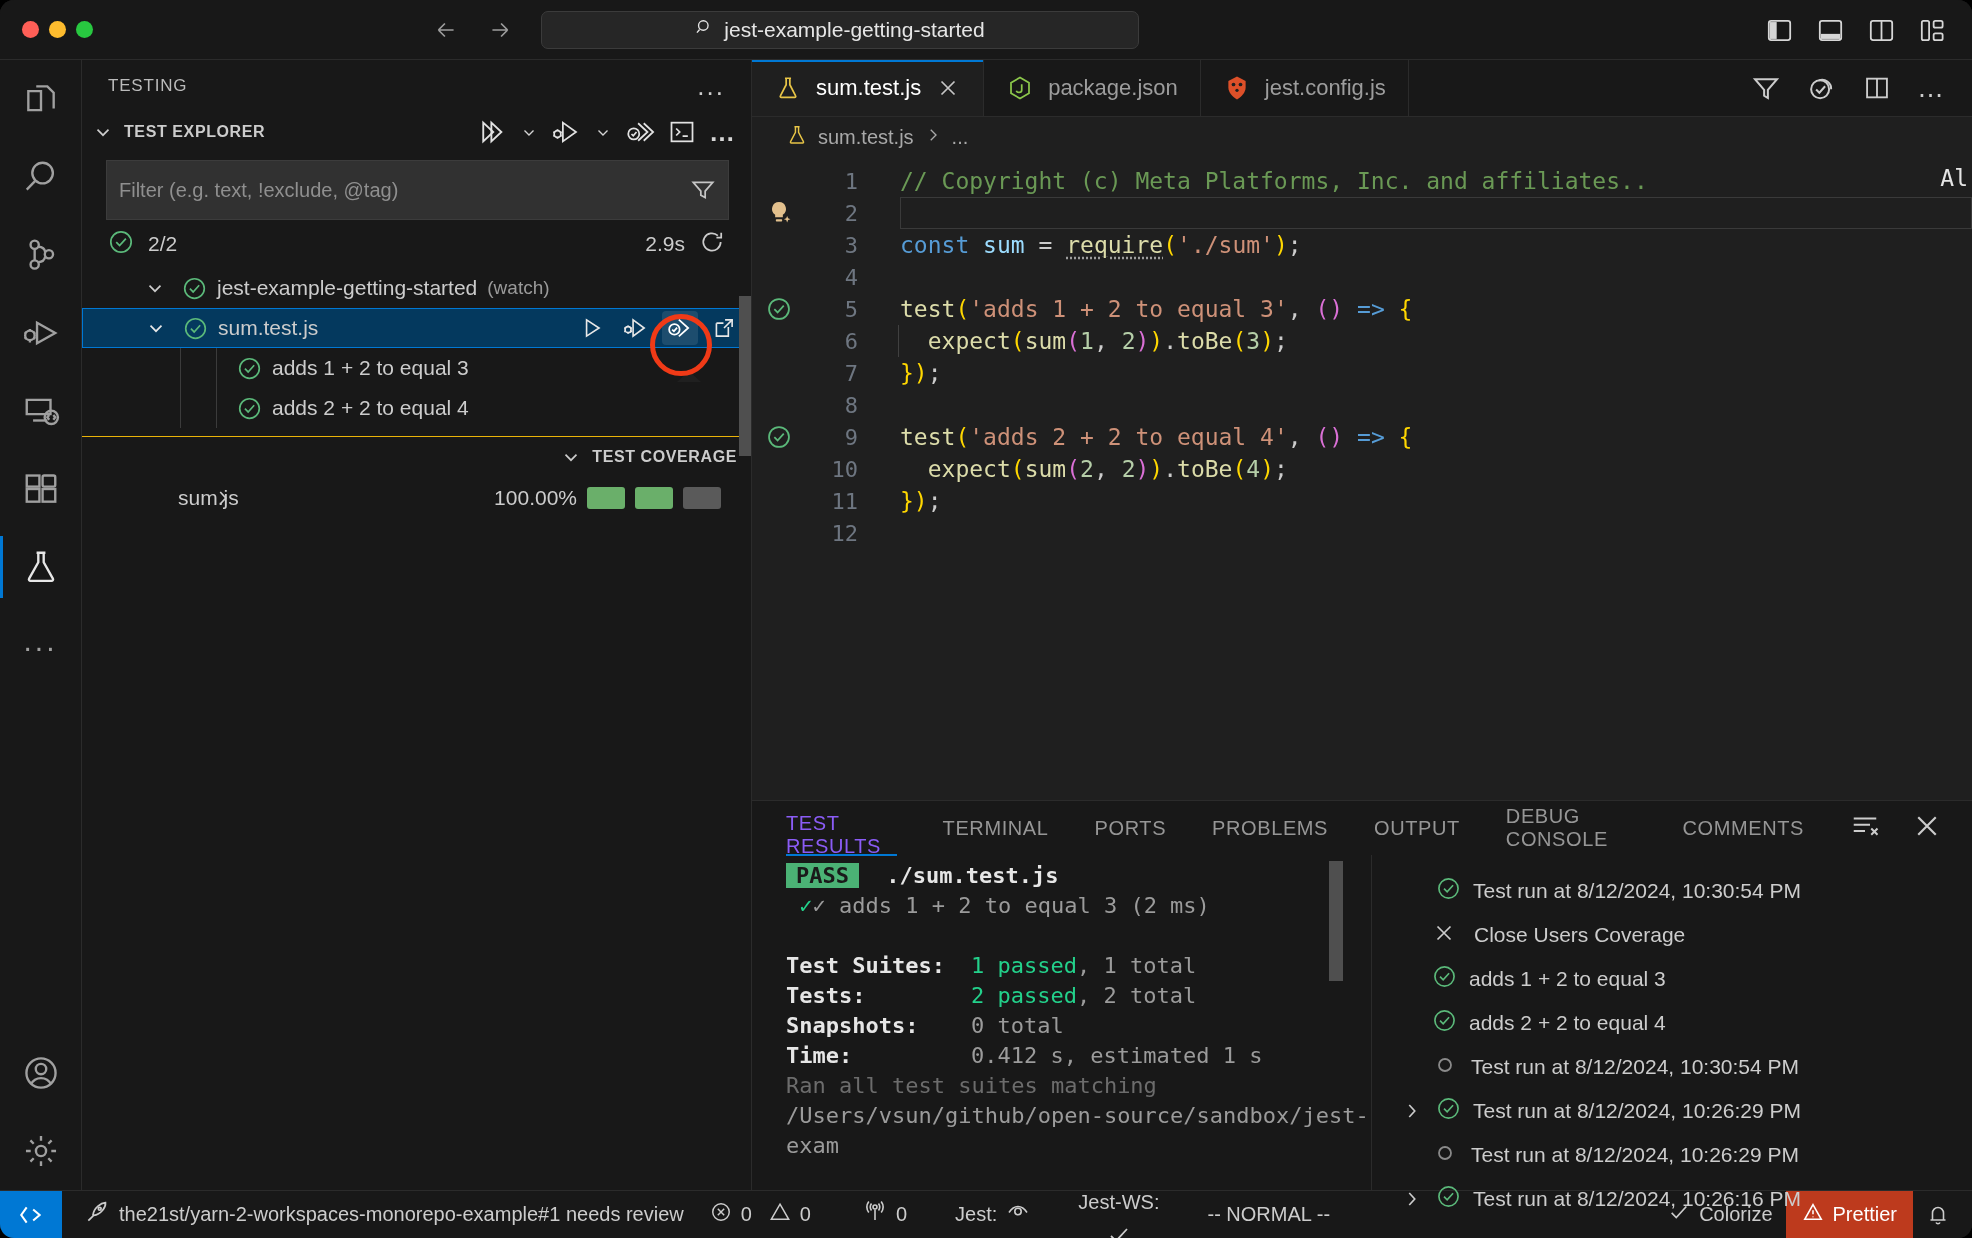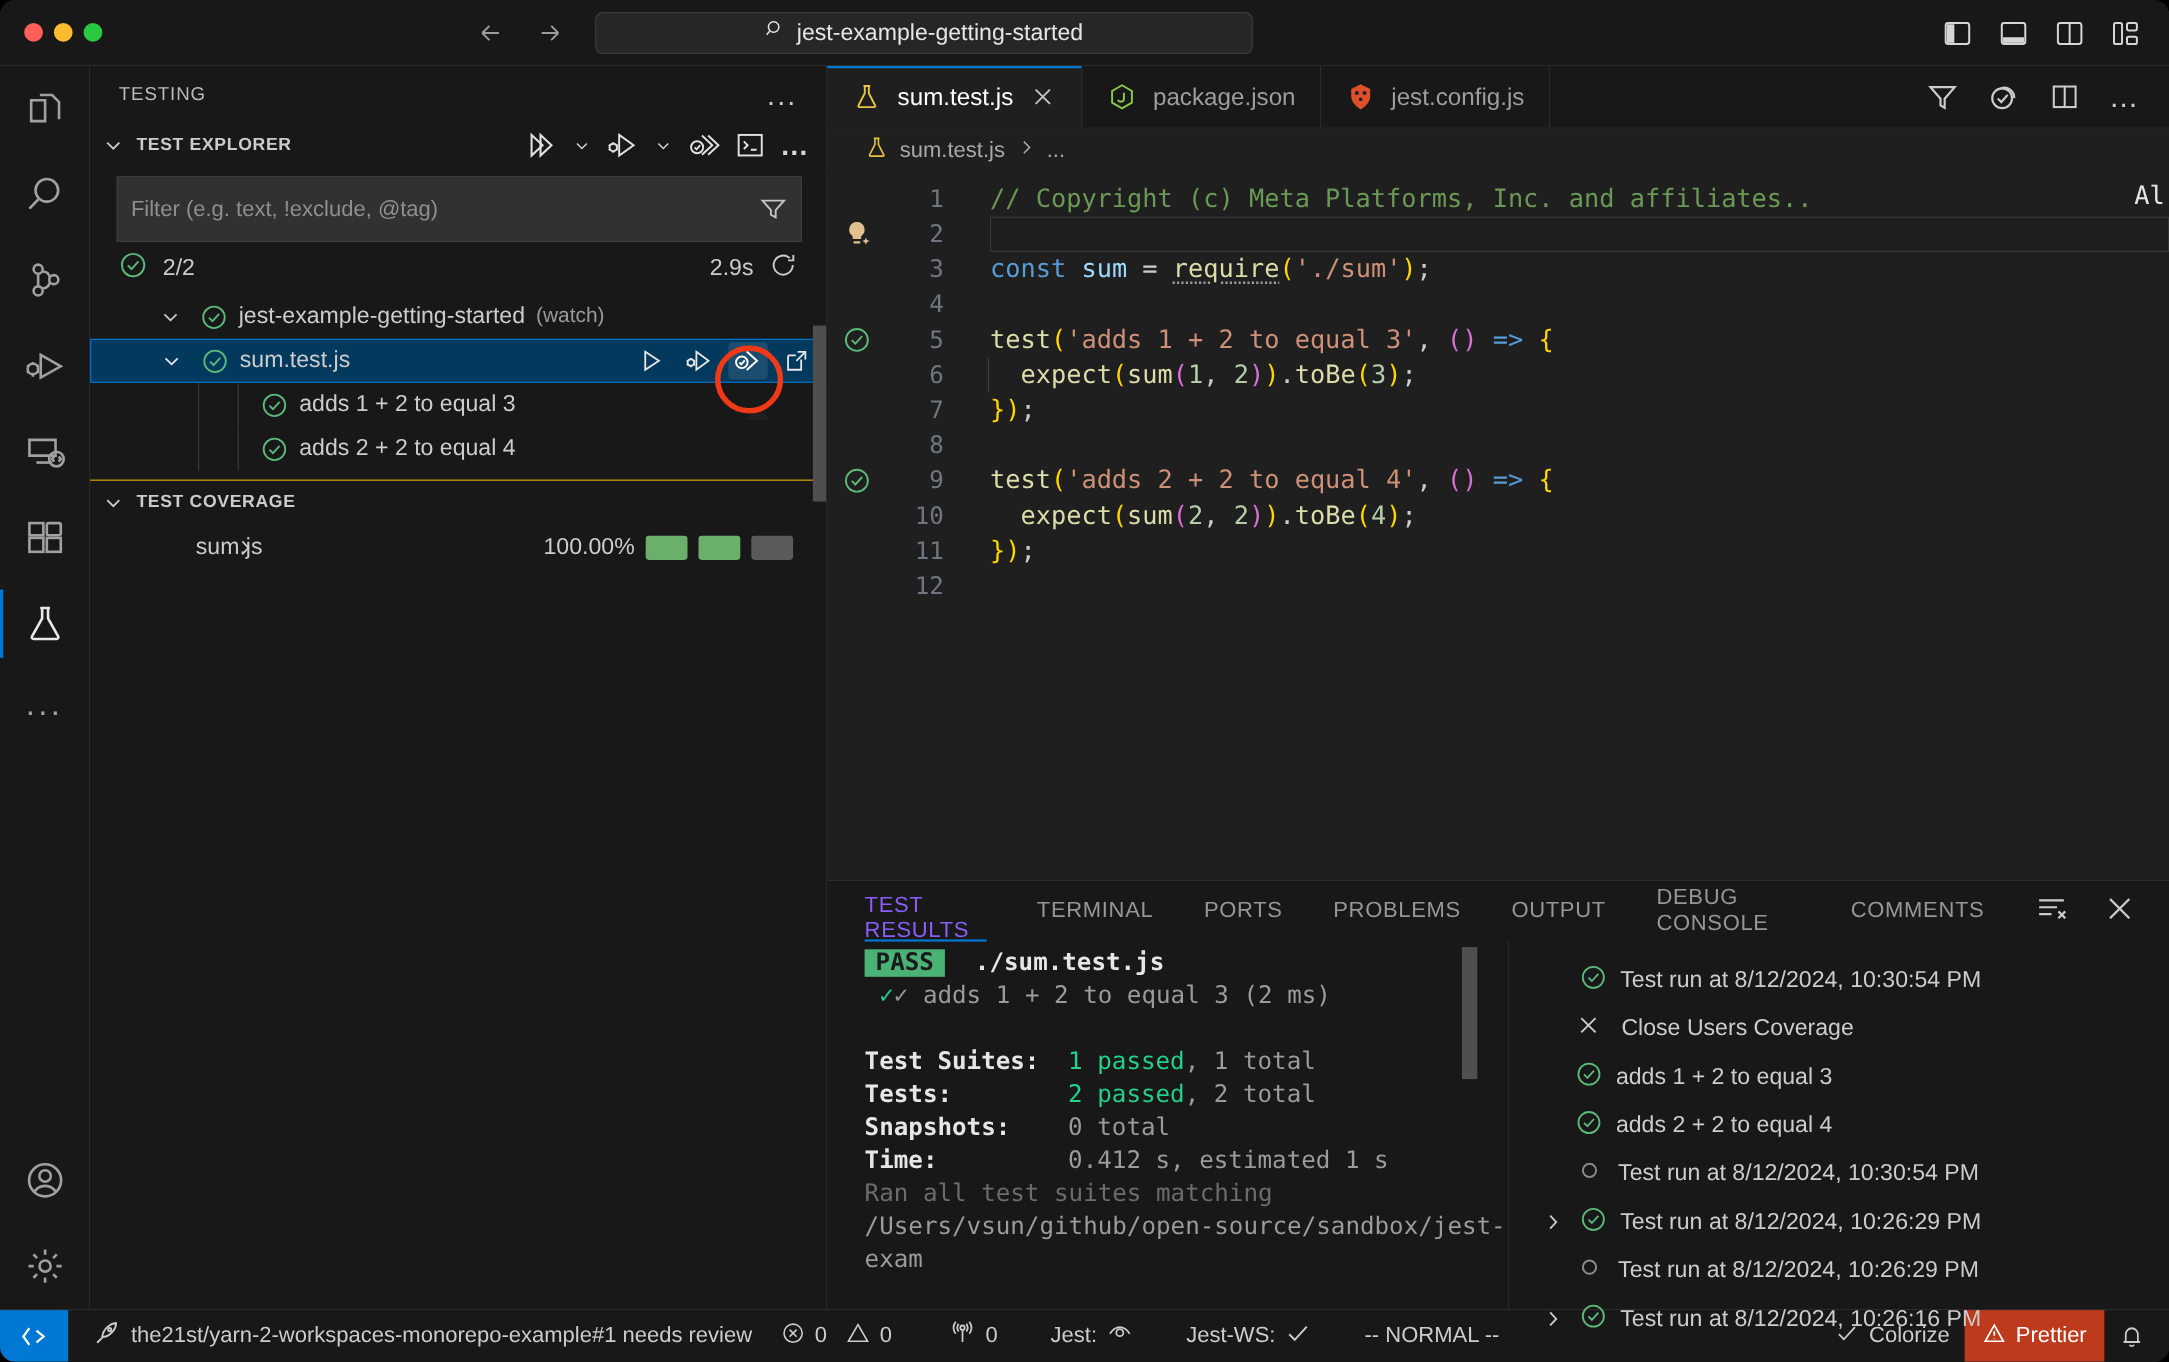--- a/index.html
+++ b/index.html
@@ -90,21 +90,21 @@
     height: 52px; display: flex; align-items: center;
     padding: 0 26px;
     color: #bbbbbb; font-size: 17px; letter-spacing: 0.8px;
     justify-content: space-between;
   }
   .sb-dots { color: #cccccc; font-size: 26px; letter-spacing: 2px; }
 
   .section-header {
     height: 40px; display: flex; align-items: center; gap: 8px;
     padding: 0 14px 0 8px;
-    color: #cccccc; font-size: 16px; font-weight: bold; letter-spacing: 0.6px;
+    color: #cccccc; font-size: 16px; font-weight: bold; letter-spacing: 0.6px; justify-content: flex-end;
   }
   .section-header .chev { width: 26px; display: flex; justify-content: center; }
   .section-header .titletext { flex: 0 0 auto; }
   .sh-actions { margin-left: auto; display: flex; align-items: center; gap: 13px; }
   .sh-actions svg { display: block; }
   .sh-actions .ico { color: #d6d6d6; display: flex; align-items: center; }
 
   .filterbox {
     margin: 8px 22px 0 24px; height: 60px;
     background: #313131; border: 1px solid #3c3c3c;
@@ -968,21 +968,21 @@
     </div>
     <div class="sb-item" style="margin-left:22px;">
       <span>Jest:</span>
       <span>
         <svg width="24" height="24" viewBox="0 0 24 24" fill="none" stroke="#cccccc" stroke-width="1.6">
             <path d="M3 12.5c2.6-4 5.7-6 9-6s6.4 2 9 6"></path>
             <circle cx="12" cy="11.5" r="3.2"></circle>
           </svg>
       </span>
     </div>
-    <div class="sb-item" style="margin-left:22px;">
+    <div class="sb-item" style="margin-left:22px;flex-direction:column;">
       <span>Jest-WS:</span>
       <span>
         <svg width="24" height="24" viewBox="0 0 24 24" fill="none" stroke="#cccccc" stroke-width="1.8">
             <path d="M4 13l5 5L20 6"></path>
           </svg>
       </span>
     </div>
     <div class="sb-item" style="margin-left:22px;">-- NORMAL --</div>
     <div class="sb-right">
       <div class="sb-item">

